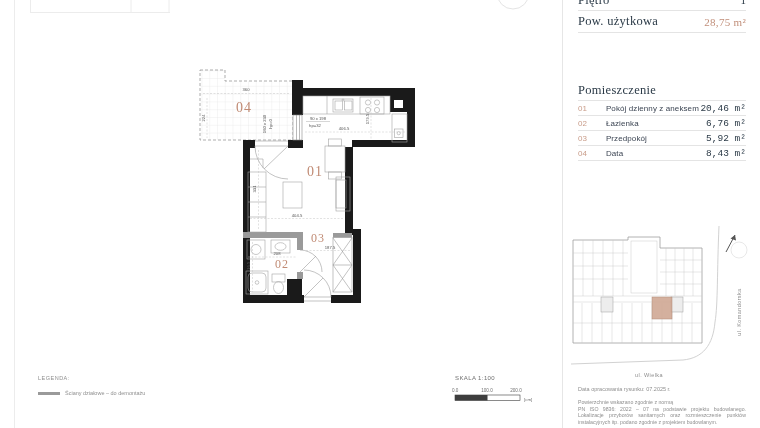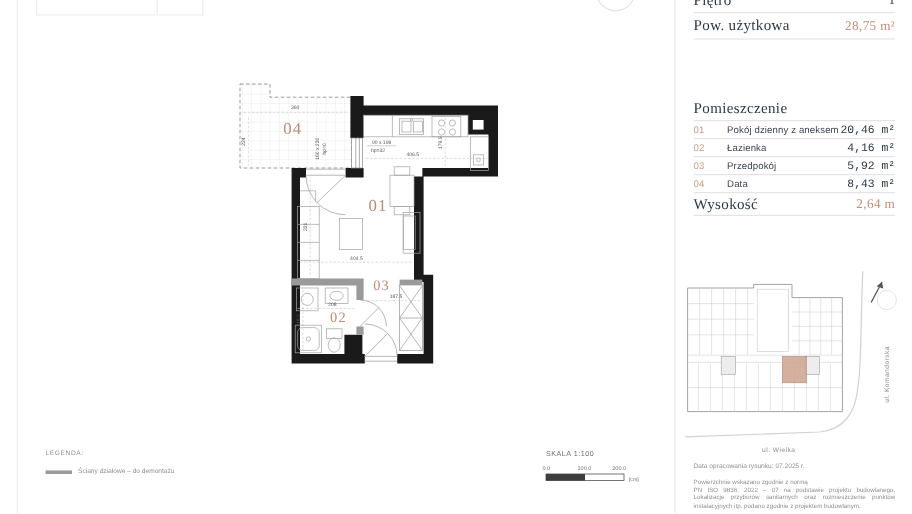--- a/index.html
+++ b/index.html
@@ -269,41 +269,37 @@
           <span class="room-no">01</span>
           <span class="room-name">Pokój dzienny z aneksem</span>
         </span>
         <span class="room-area">20,46 m²</span>
       </div>
       <div class="prow prow-room">
         <span class="room-left">
           <span class="room-no">02</span>
           <span class="room-name">Łazienka</span>
         </span>
-        <span class="room-area">4,16 m²</span>
+        <span class="room-area">6,76 m²</span>
       </div>
       <div class="prow prow-room">
         <span class="room-left">
           <span class="room-no">03</span>
           <span class="room-name">Przedpokój</span>
         </span>
         <span class="room-area">5,92 m²</span>
       </div>
       <div class="prow prow-room">
         <span class="room-left">
           <span class="room-no">04</span>
           <span class="room-name">Data</span>
         </span>
         <span class="room-area">8,43 m²</span>
       </div>
 
-      <div class="prow prow-height">
-        <span class="lbl">Wysokość</span>
-        <span class="val-accent">2,64 m</span>
-      </div>
     </div>
   </div>
 
   <div class="legend">
     <div class="legend-title">LEGENDA:</div>
     <div class="legend-item">
       <span class="legend-swatch"></span>
       <span class="legend-text">Ściany działowe – do demontażu</span>
     </div>
   </div>

